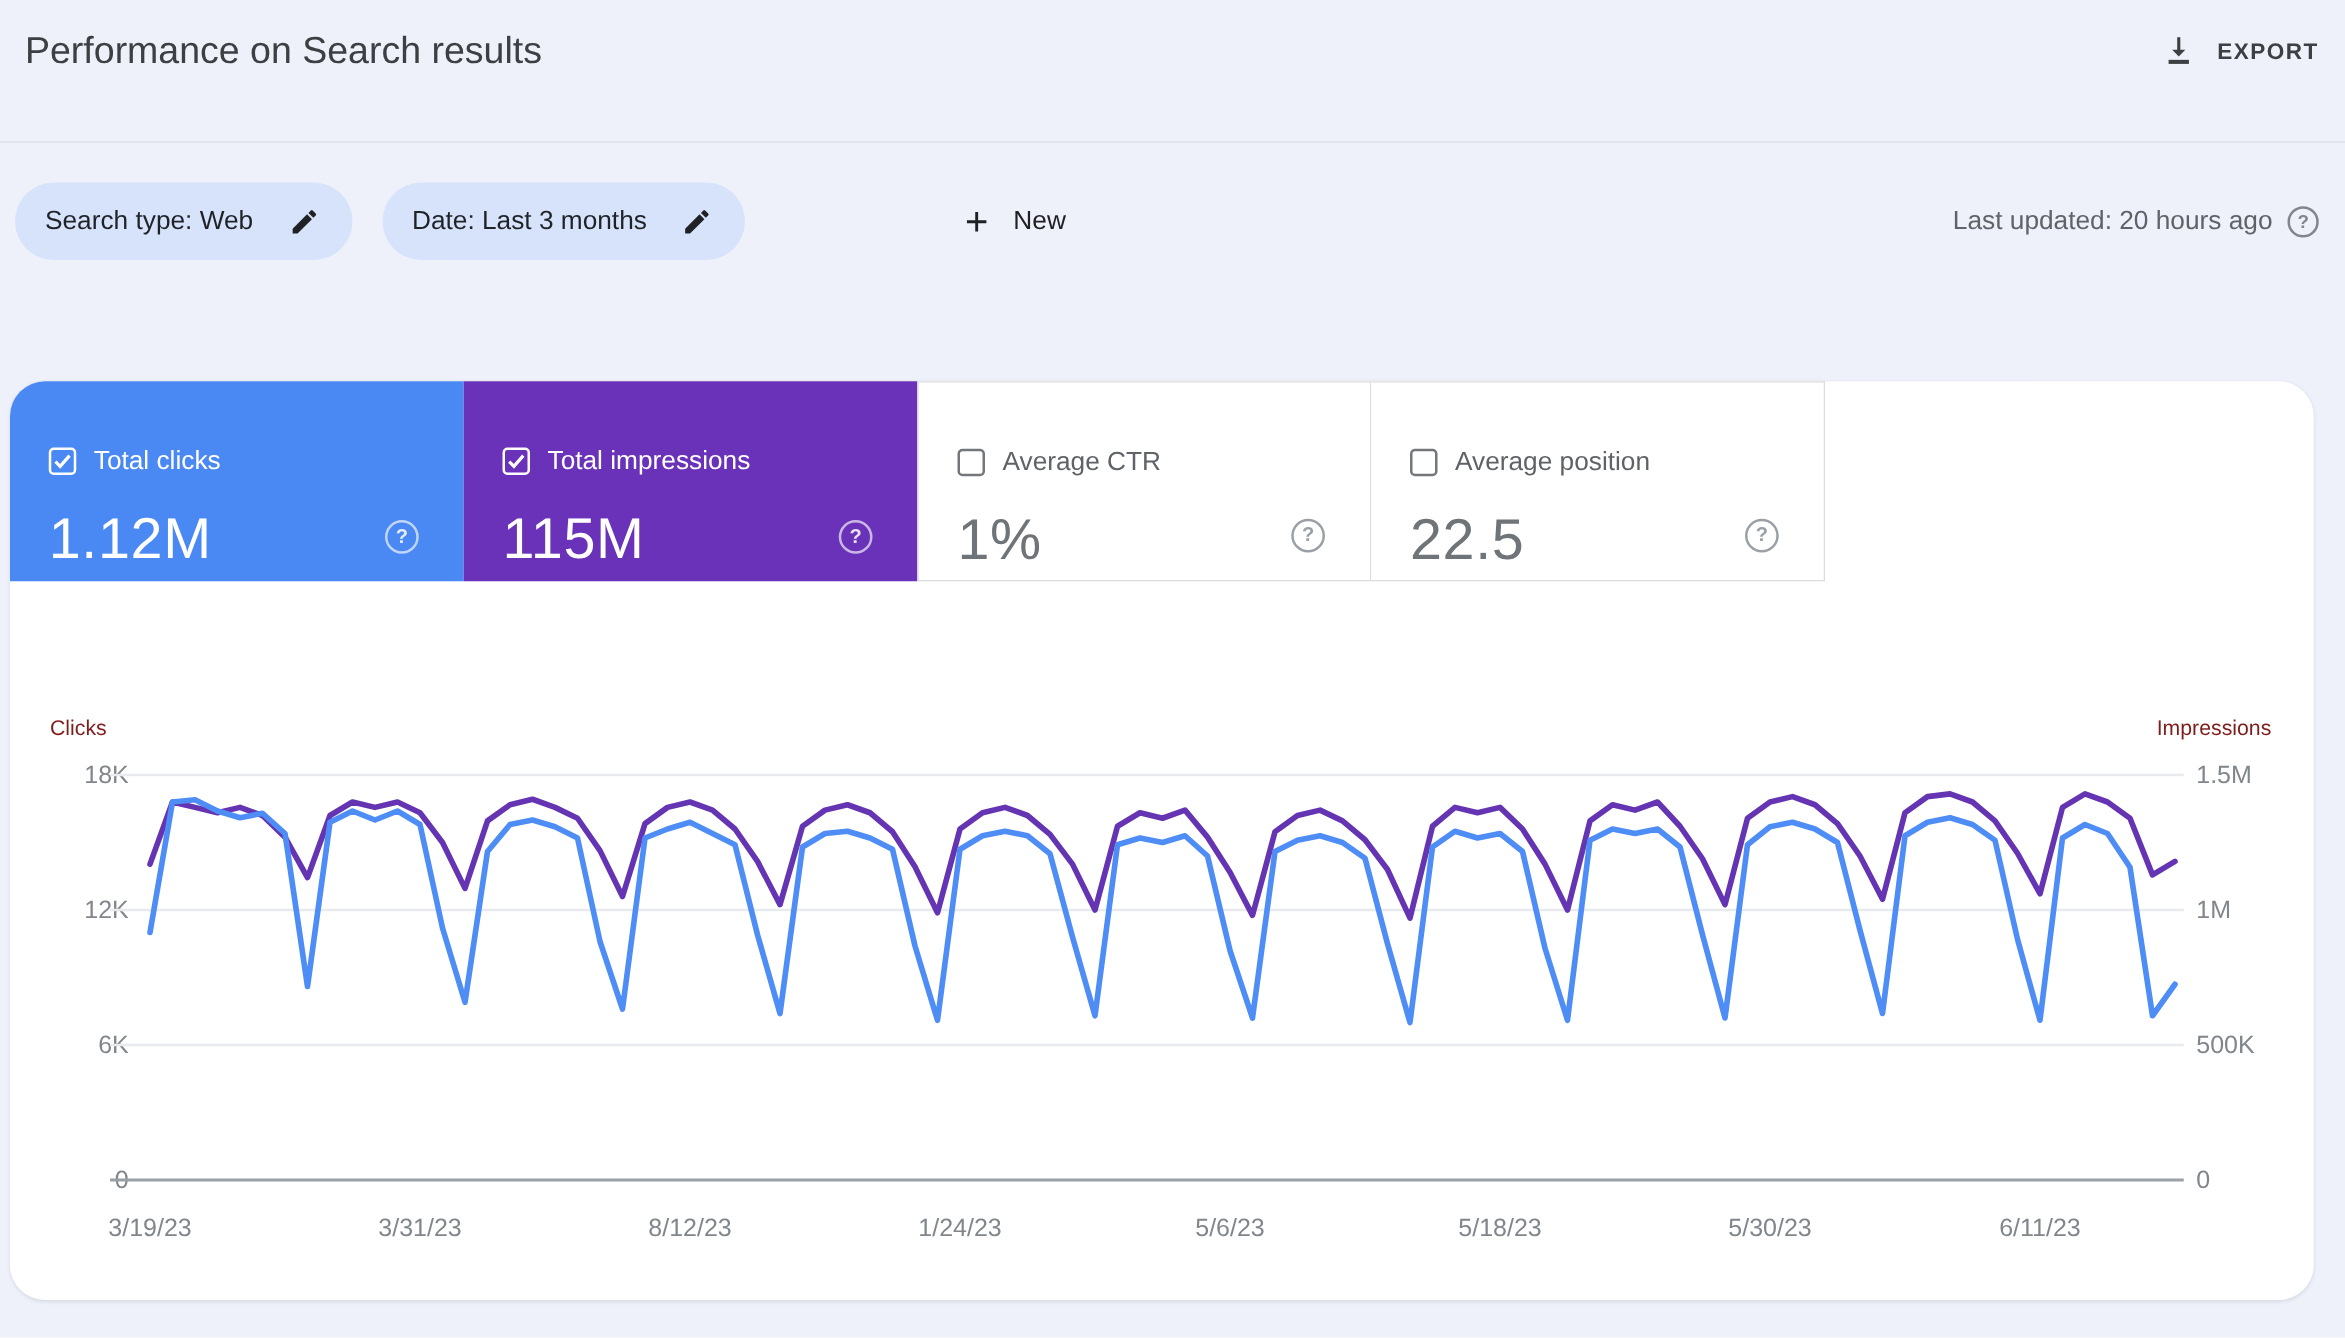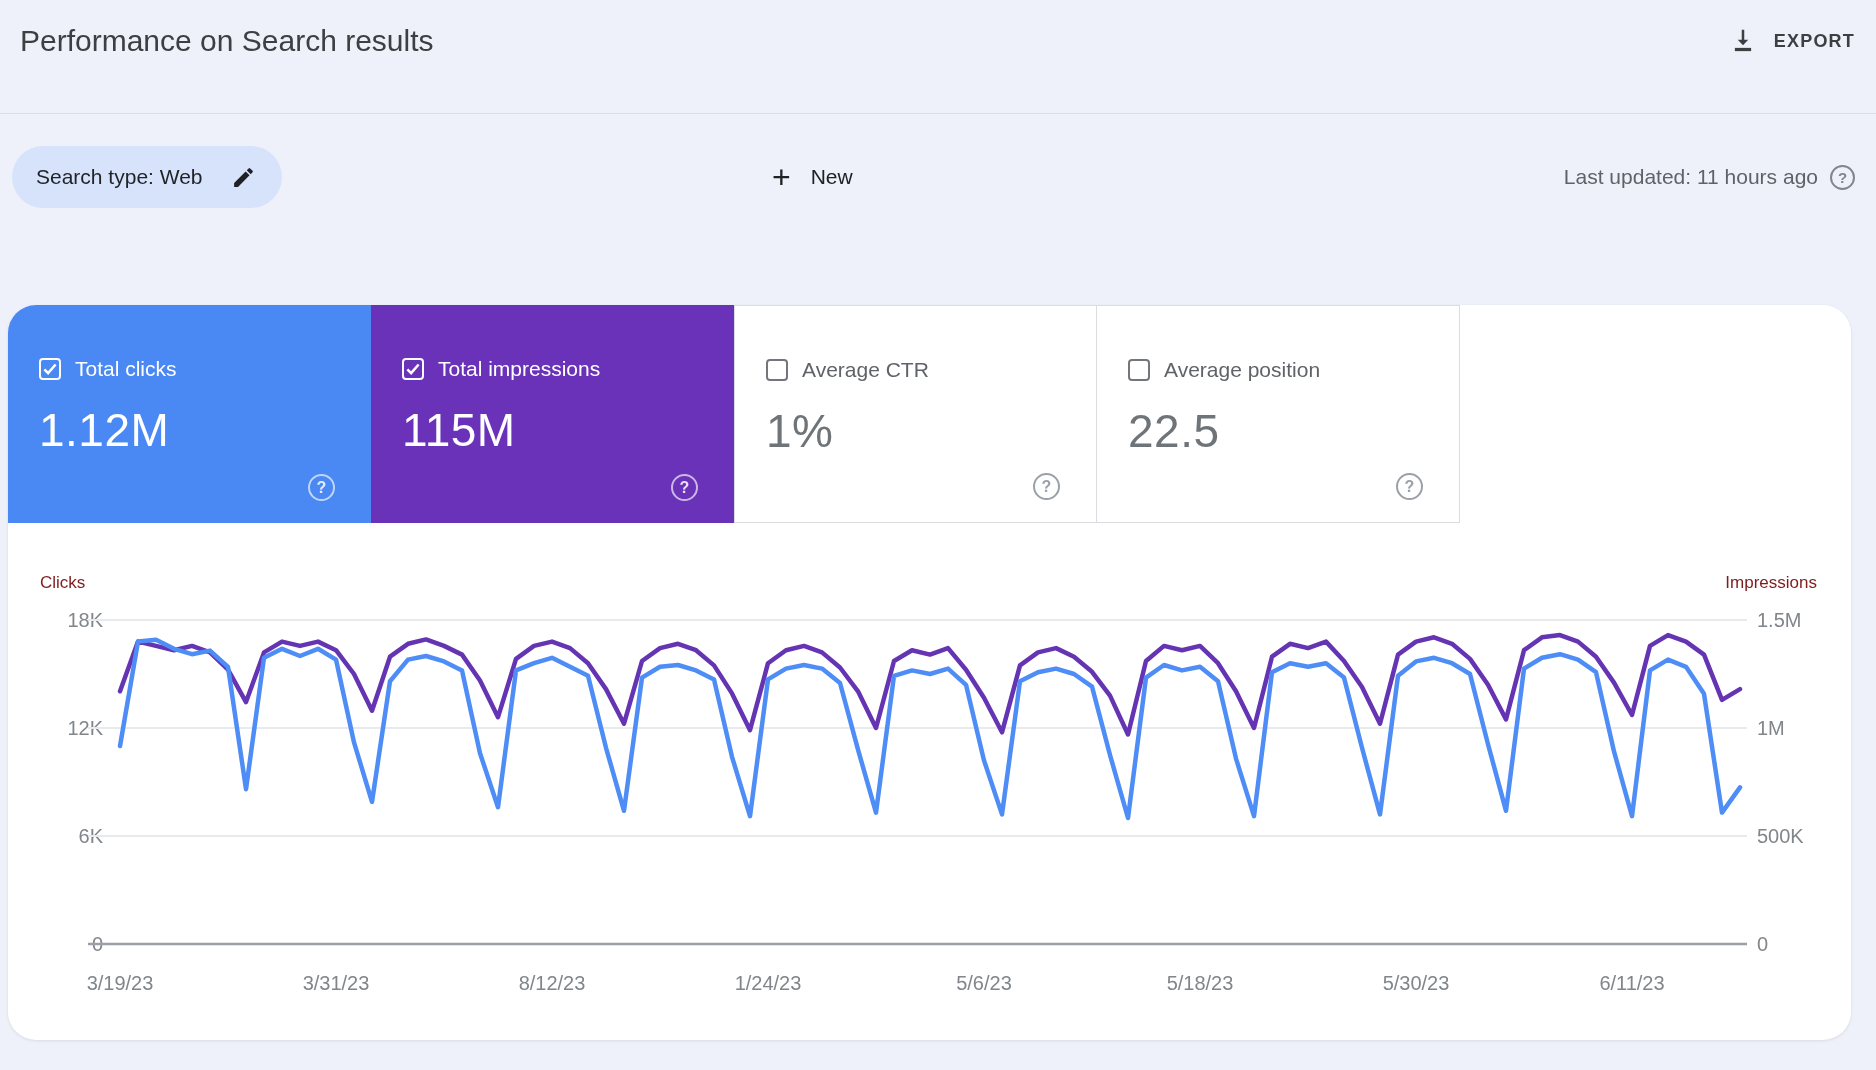--- a/index.html
+++ b/index.html
@@ -61,21 +61,21 @@
   
   .main-card {
     left:8px; top:305px; width:1843px; height:735px;
     background:#ffffff; border-radius:28px;
     box-shadow:0 1px 3px rgba(60,64,67,0.12);
   }
 
   
   .metric-row { left:0; top:0; display:flex; height:218px; }
   .metric-box {
-    width:363px; height:218px; position:relative;
+    width:363px; height:160px; position:relative;
     padding:52px 0 16px 31px; cursor:pointer;
   }
   .metric-box.blue  { background:#4a88f4; border-top-left-radius:28px; }
   .metric-box.purple{ background:#6a32b8; }
   .metric-box.white { background:#ffffff; border:1px solid #dadce0; }
   .metric-box.white.second { border-left:none; }
   .metric-head { display:flex; align-items:center; gap:14px; }
   .cbox {
     width:22px; height:22px; border-radius:4px; flex:0 0 auto;
     display:flex; align-items:center; justify-content:center;
@@ -132,29 +132,37 @@
 
 <div class="abs chip-row">
   <div class="chip">
     <span>Search type: Web</span>
     <span style="display:flex;">
       <svg width="25" height="25" viewBox="0 0 24 24" fill="#202124">
         <path d="M3 17.25V21h3.75L17.81 9.94l-3.75-3.75L3 17.25zM20.71 7.04a1 1 0 0 0 0-1.41l-2.34-2.34a1 1 0 0 0-1.41 0l-1.83 1.83 3.75 3.75 1.83-1.83z"></path>
       </svg>
     </span>
   </div>
+  <div class="chip">
+    <span>Date: Last 3 months</span>
+    <span style="display:flex;">
+      <svg width="25" height="25" viewBox="0 0 24 24" fill="#202124">
+        <path d="M3 17.25V21h3.75L17.81 9.94l-3.75-3.75L3 17.25zM20.71 7.04a1 1 0 0 0 0-1.41l-2.34-2.34a1 1 0 0 0-1.41 0l-1.83 1.83 3.75 3.75 1.83-1.83z"></path>
+      </svg>
+    </span>
+  </div>
 </div>
 
 <div class="abs new-btn">
   <span class="plus-glyph">+</span>
   <span>New</span>
 </div>
 
 <div class="abs last-updated">
-  <span>Last updated: 11 hours ago</span>
+  <span>Last updated: 20 hours ago</span>
   <span class="q-circle">?</span>
 </div>
 
 <div class="abs main-card">
 
   <div class="abs metric-row">
 
     <div class="metric-box blue">
       <div class="metric-head">
         <span class="cbox checked">

